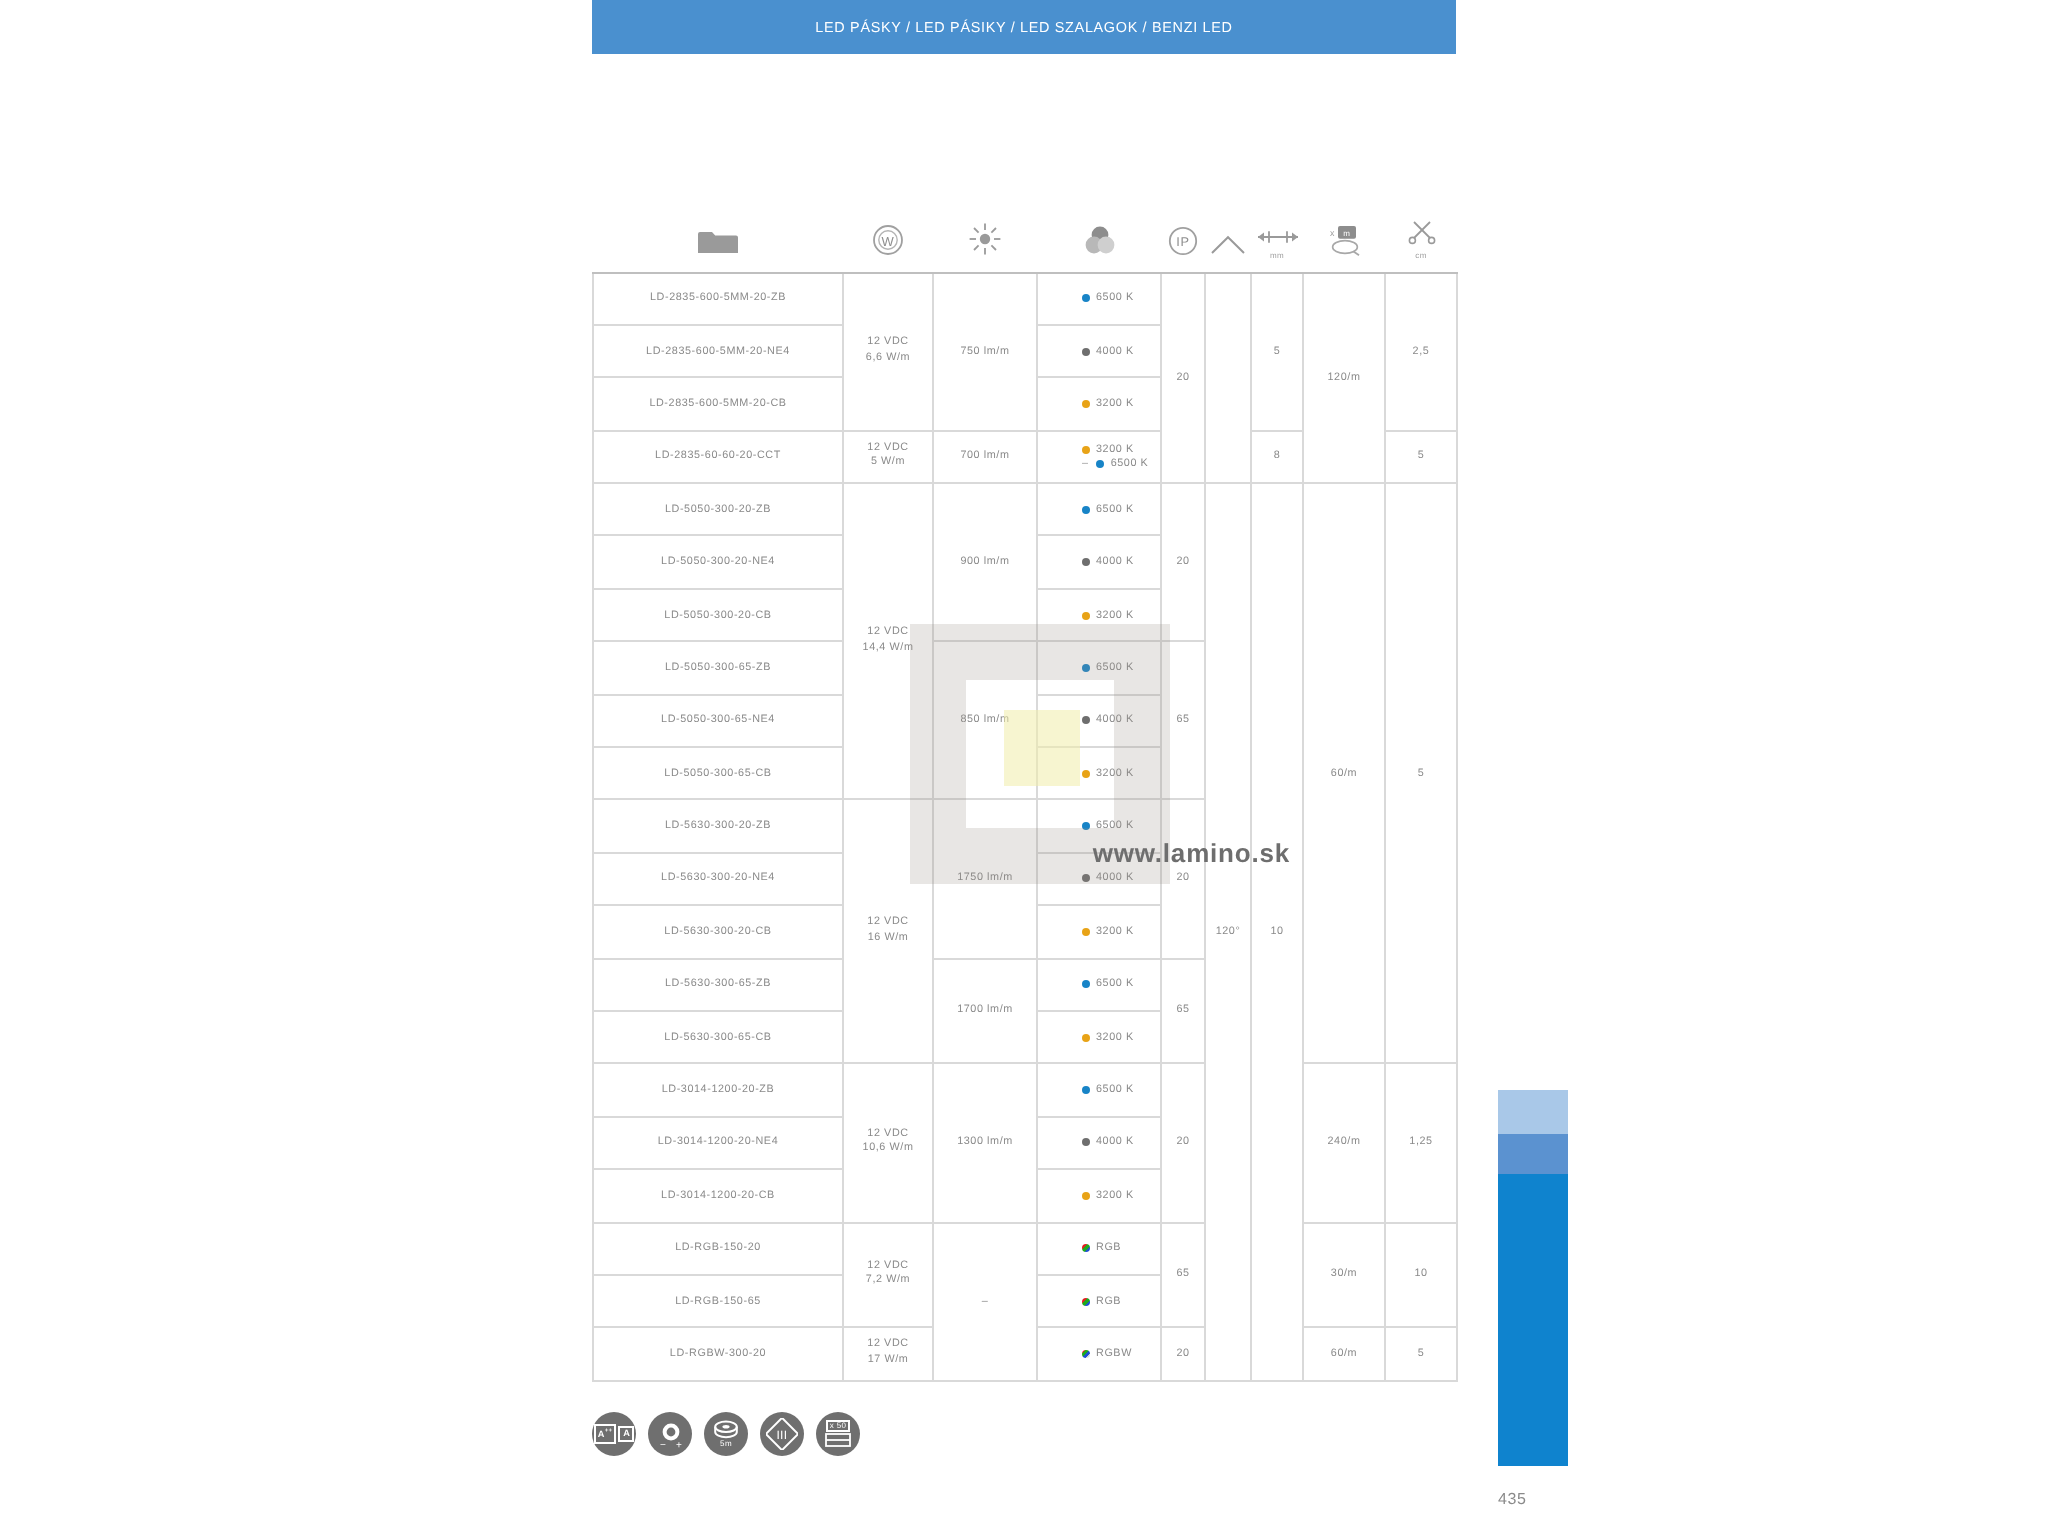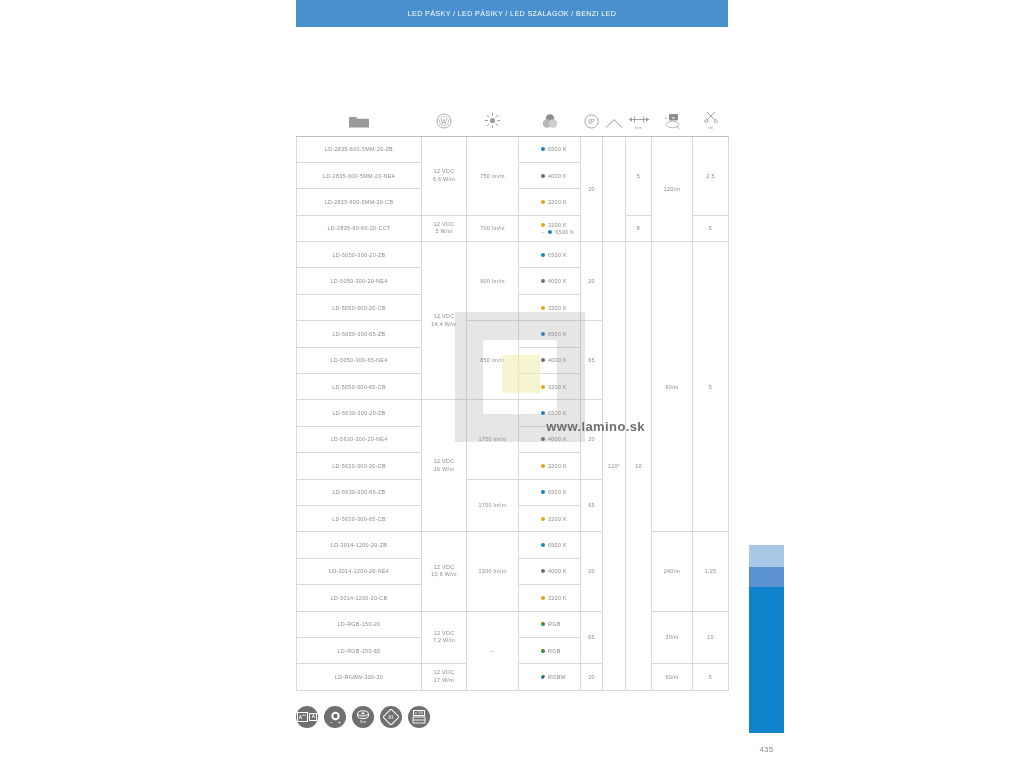--- a/index.html
+++ b/index.html
@@ -179,21 +179,21 @@
     left: 749px; top: 545px;
     width: 35px; height: 188px;
   }
   .cb1 { position:absolute; left:0; top:0;   width:35px; height:22px; background:#a9c8e8; }
   .cb2 { position:absolute; left:0; top:22px; width:35px; height:20px; background:#5b92d0; }
   .cb3 { position:absolute; left:0; top:42px; width:35px; height:146px; background:#0f83ce; }
   .pageno {
     position: absolute;
     left: 749px; top: 745px;
     width: 35px;
-    text-align: center;
+    text-align: left;
     font-size: 8px;
     color: #8a8a8a;
     letter-spacing: 0.3px;
   }
 </style>
 </head>
 <body>
 
 <div id="page">
 

